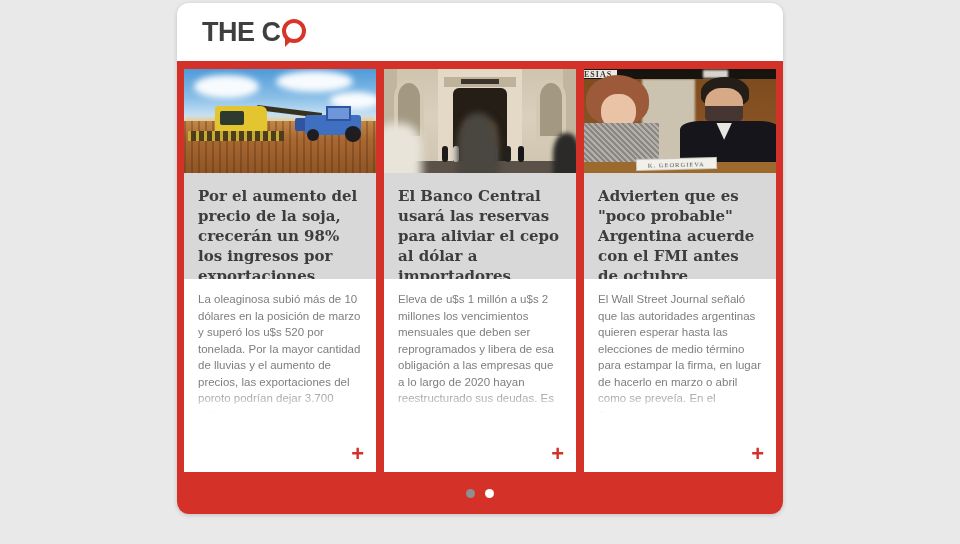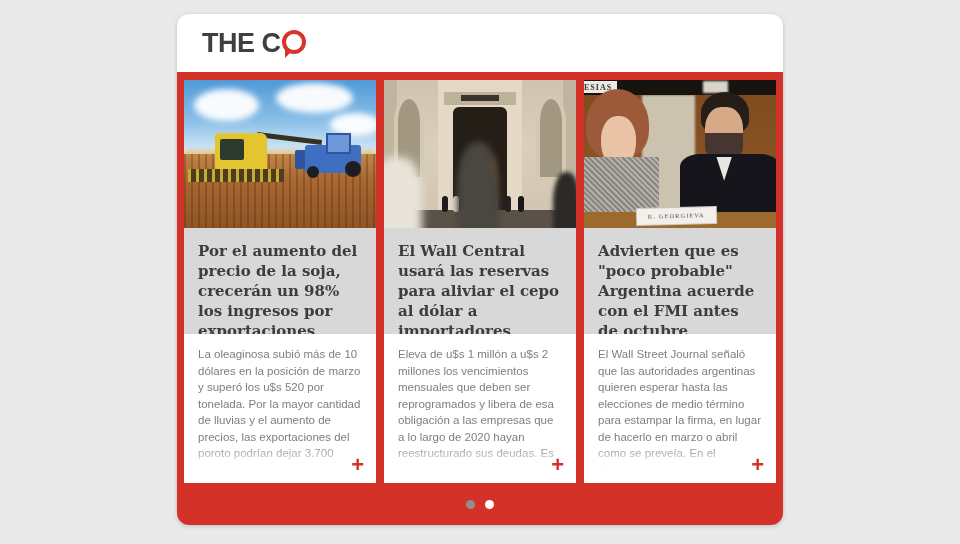--- a/index.html
+++ b/index.html
@@ -3,21 +3,21 @@
 <meta charset="utf-8">
 <style>
   html,body{margin:0;padding:0;}
   body{
     width:960px;height:544px;overflow:hidden;
     background:#e9e9e9;
     font-family:"Liberation Sans",sans-serif;
     position:relative;
   }
   .widget{
-    position:absolute;left:177px;top:14px;width:606px;height:511px;
+    position:absolute;left:177px;top:3px;width:606px;height:511px;
     border-radius:12px;overflow:hidden;
     box-shadow:0 1px 4px rgba(0,0,0,.18);
   }
   
   .header{
     height:58px;background:#ffffff;
     display:flex;align-items:center;padding-left:25px;box-sizing:border-box;
   }
   .logo{
     display:flex;align-items:center;
@@ -38,21 +38,21 @@
   
   .red-body{
     height:453px;background:#d43229;
     box-sizing:border-box;padding:8px 7px 0 7px;
   }
   .cards{display:flex;gap:8px;}
   .card{
     flex:1;width:192px;background:#ffffff;display:flex;flex-direction:column;
     height:403px;
   }
-  .card-img{position:relative;height:148px;overflow:hidden;flex:none;}
+  .card-img{position:relative;height:104px;overflow:hidden;flex:none;}
   .card-title{
     flex:none;height:106px;box-sizing:border-box;
     background:#d8d8d8;padding:13px 14px;
     font-family:"DejaVu Serif","Liberation Serif",serif;
     font-weight:bold;font-size:15px;line-height:20px;color:#3d3d3d;
   }
   .card-body{
     flex:1;position:relative;background:#fff;
     padding:12px 14px 0 14px;box-sizing:border-box;
   }
@@ -199,21 +199,21 @@
             <div class="p" style="left:30%;background:#1e1c1a;"></div>
             <div class="p" style="left:36%;background:#e2ded4;"></div>
             <div class="p" style="left:56%;background:#3a3f4a;"></div>
             <div class="p" style="left:63%;background:#23211e;"></div>
             <div class="p" style="left:70%;background:#17161a;"></div>
           </div>
           <div class="abs fg1"></div>
           <div class="abs fg2"></div>
           <div class="abs fg3"></div>
         </div>
-        <div class="card-title">El Wall Central usará las reservas para aliviar el cepo al dólar a importadores</div>
+        <div class="card-title">El Banco Central usará las reservas para aliviar el cepo al dólar a importadores</div>
         <div class="card-body">
           <div class="excerpt-wrap">
             <p class="excerpt">Eleva de u$s 1 millón a u$s 2 millones los vencimientos mensuales que deben ser reprogramados y libera de esa obligación a las empresas que a lo largo de 2020 hayan reestructurado sus deudas. Es un paso de transición hasta la liberación total.</p>
             <div class="fade"></div>
           </div>
           <div class="plus-btn">+</div>
         </div>
       </div>
 
       <div class="card">

